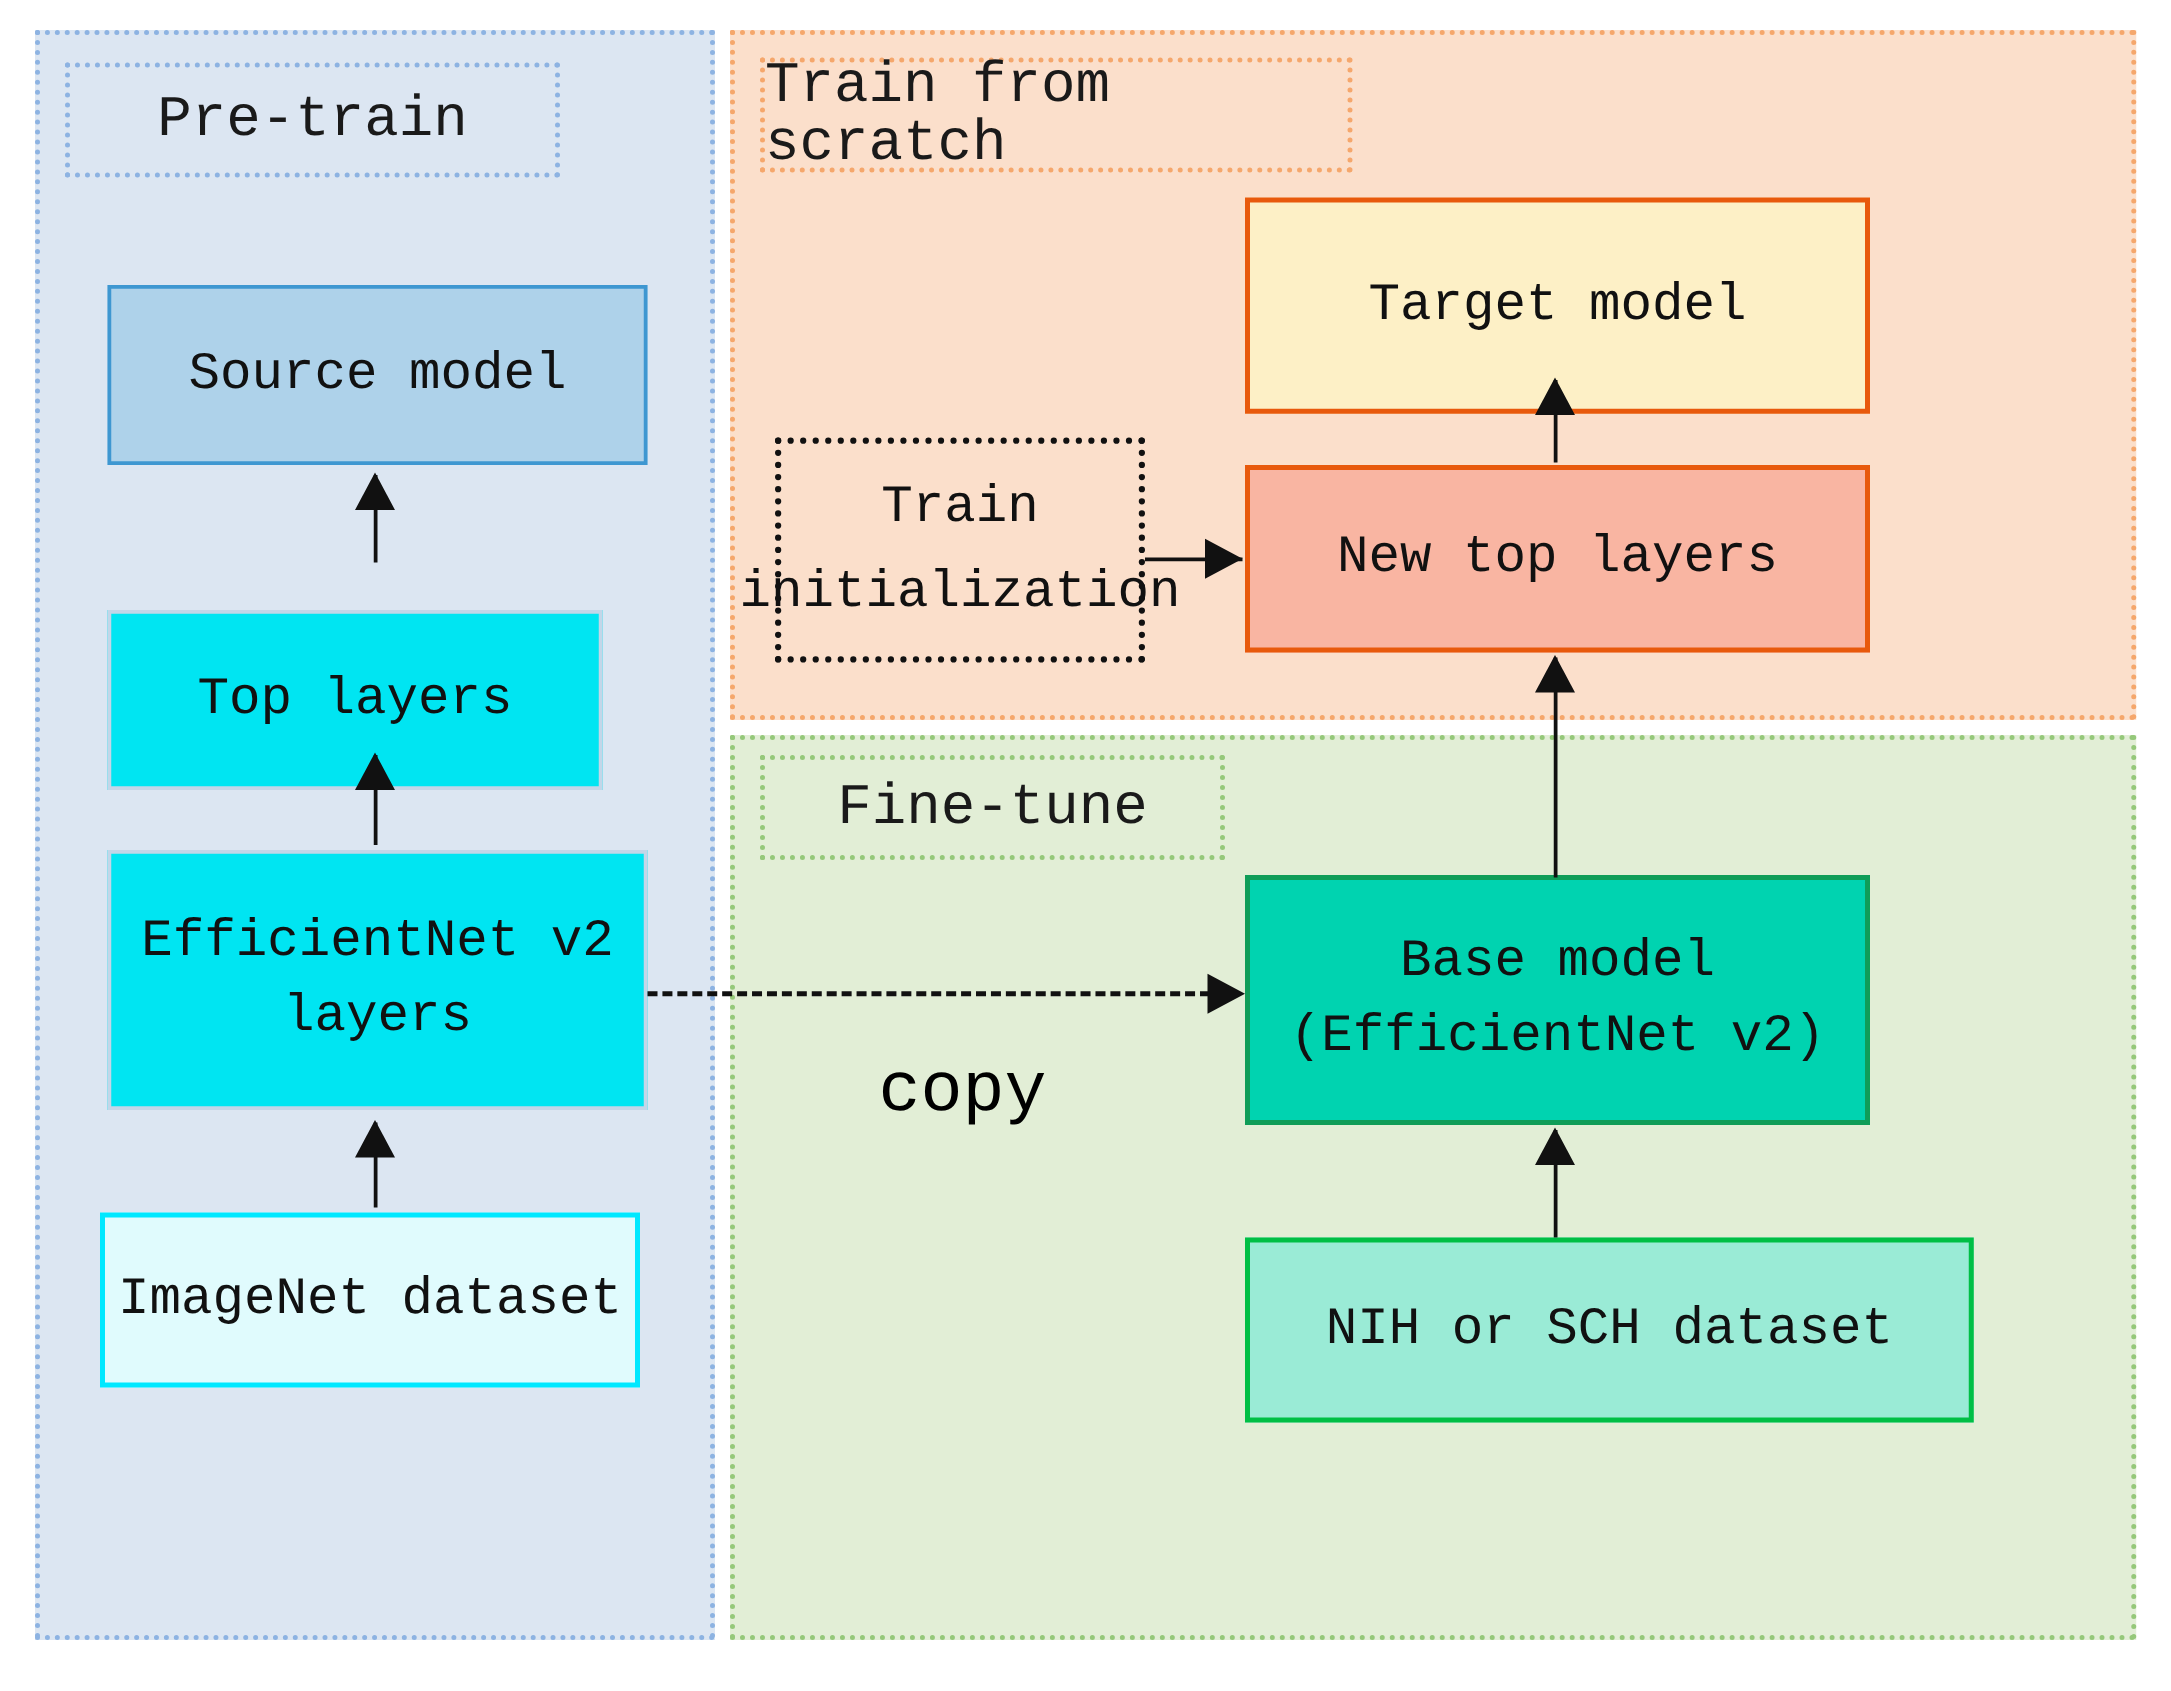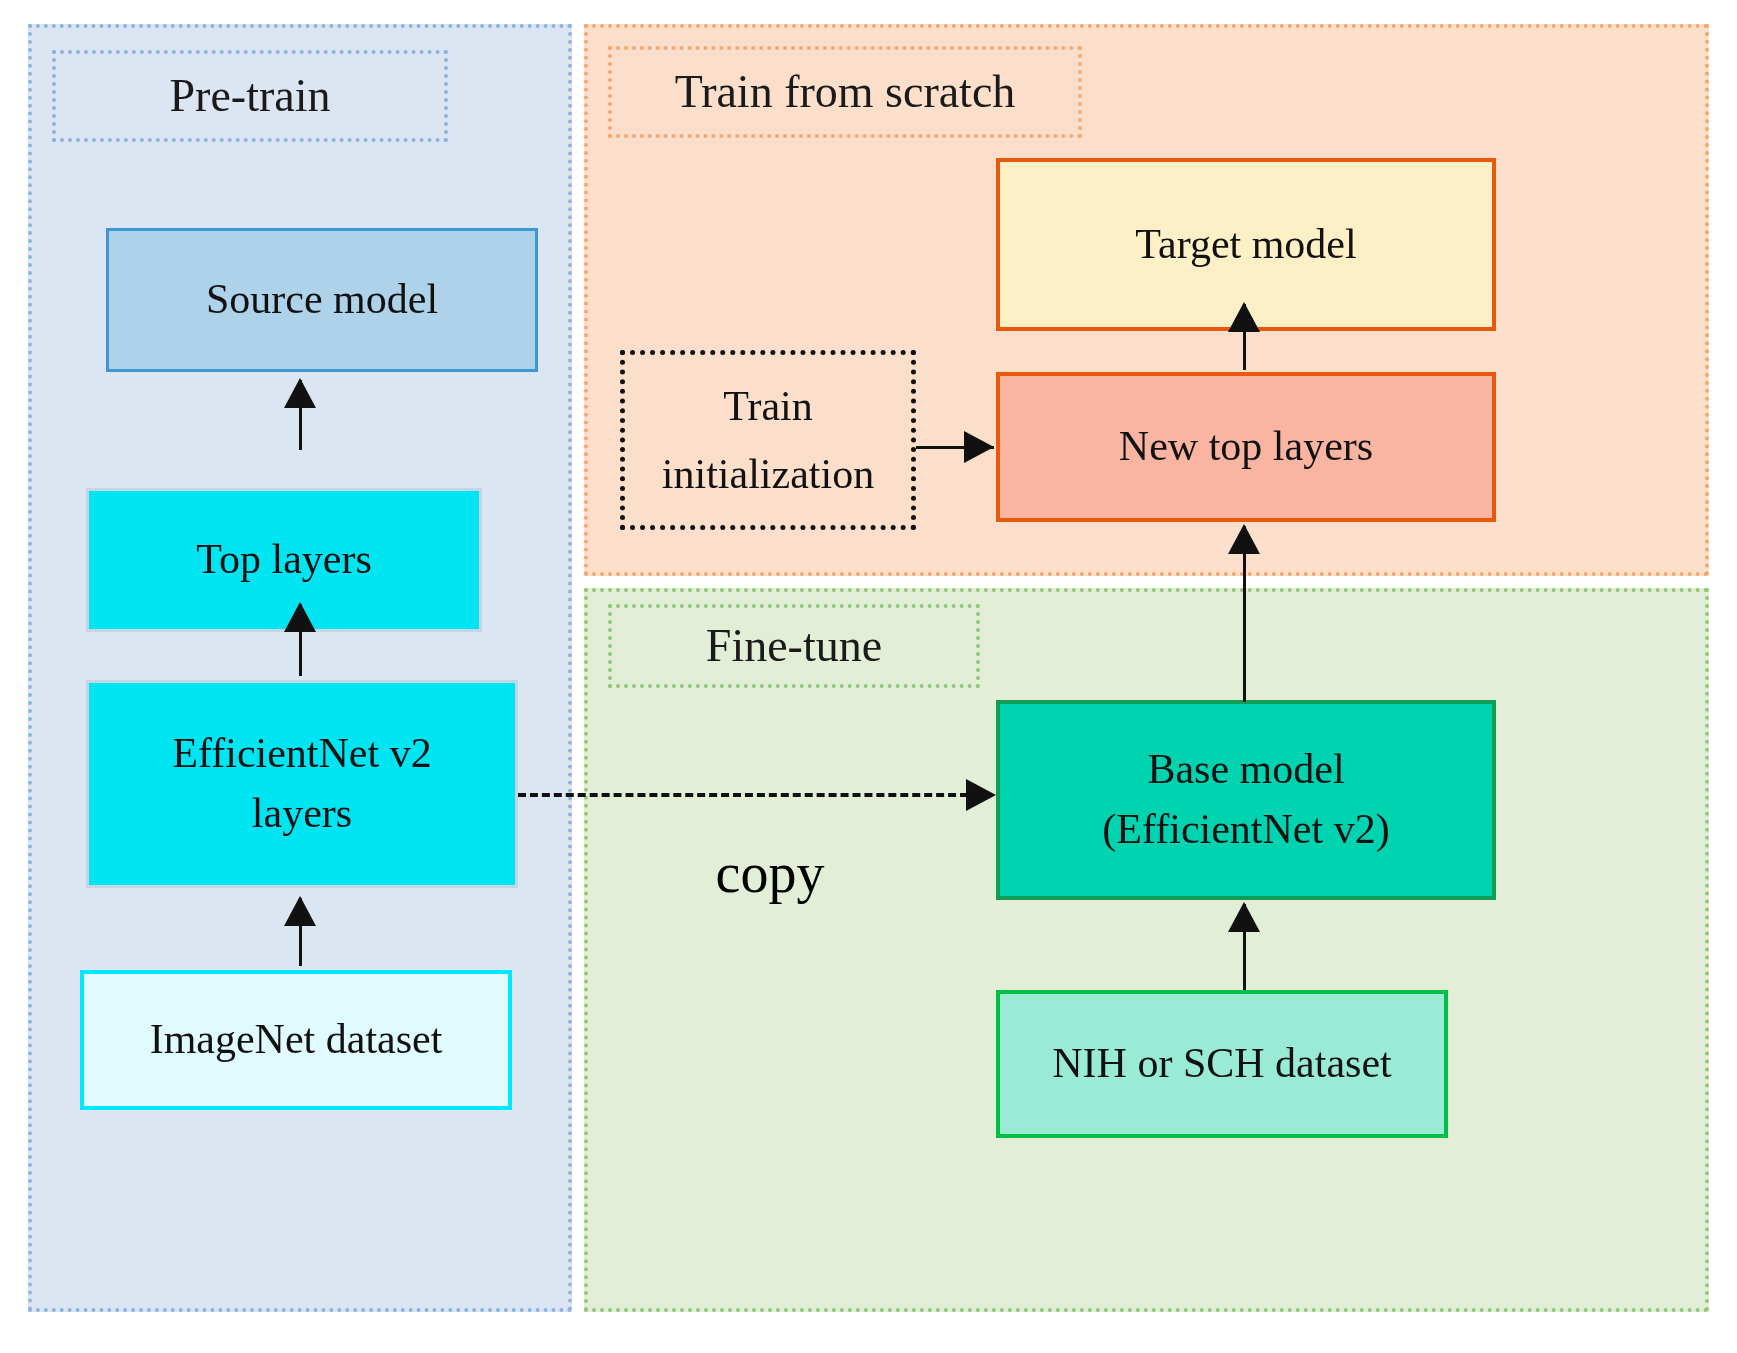--- a/index.html
+++ b/index.html
@@ -7,20 +7,21 @@
     font-family:"Liberation Serif","DejaVu Serif",serif;
     color:#111;
     -webkit-font-smoothing:antialiased;
   }
   #canvas{
     position:relative;
     width:1737px;
     height:1353px;
     background:#ffffff;
     overflow:hidden;
+    font-family:Liberation Mono, monospace;
   }
 
   
   .panel{position:absolute;box-sizing:border-box;}
   .panel-pretrain{
     left:28px; top:24px; width:544px; height:1288px;
     background:#dce6f2;
     border:4px dotted #8db3e2;
   }
   .panel-scratch{
@@ -61,21 +62,21 @@
     display:flex;flex-direction:column;
     align-items:center;justify-content:center;
     text-align:center;
     font-size:42px;line-height:1.42;
     color:#111;
   }
   .box .line{display:block;white-space:nowrap;}
 
   .box-source{
     left:86px; top:228px; width:432px; height:144px;
-    background:#aed2ea; border:3px solid #3e97d1;margin-left:20px;
+    background:#aed2ea; border:3px solid #3e97d1;
   }
   .box-toplayers{
     left:86px; top:452px; width:396px; height:144px;
     background:#00e5f2; border:3px solid #c3d6e8;margin-top:36px;
   }
   .box-effnet{
     left:86px; top:680px; width:432px; height:208px;
     background:#00e5f2; border:3px solid #c3d6e8;text-align:center;
   }
   .box-imagenet{
@@ -96,21 +97,21 @@
     background:transparent; border:5px dotted #111;
     font-size:42px;
   }
   .box-random .line{line-height:1.62;}
 
   .box-base{
     left:996px; top:700px; width:500px; height:200px;
     background:#00d3b0; border:4px solid #0f9d58;
   }
   .box-nih{
-    left:996px; top:990px; width:452px; height:148px;
+    left:996px; top:990px; width:583px; height:148px;
     background:#9aebd6; border:4px solid #00bf45;
   }
 
   
   .arrow-v{position:absolute;width:0;}
   .arrow-v .shaft{
     position:absolute;left:-1.5px;top:0;width:3px;background:#111;
   }
   .arrow-v .head{
     position:absolute;left:-16px;top:-28px;

